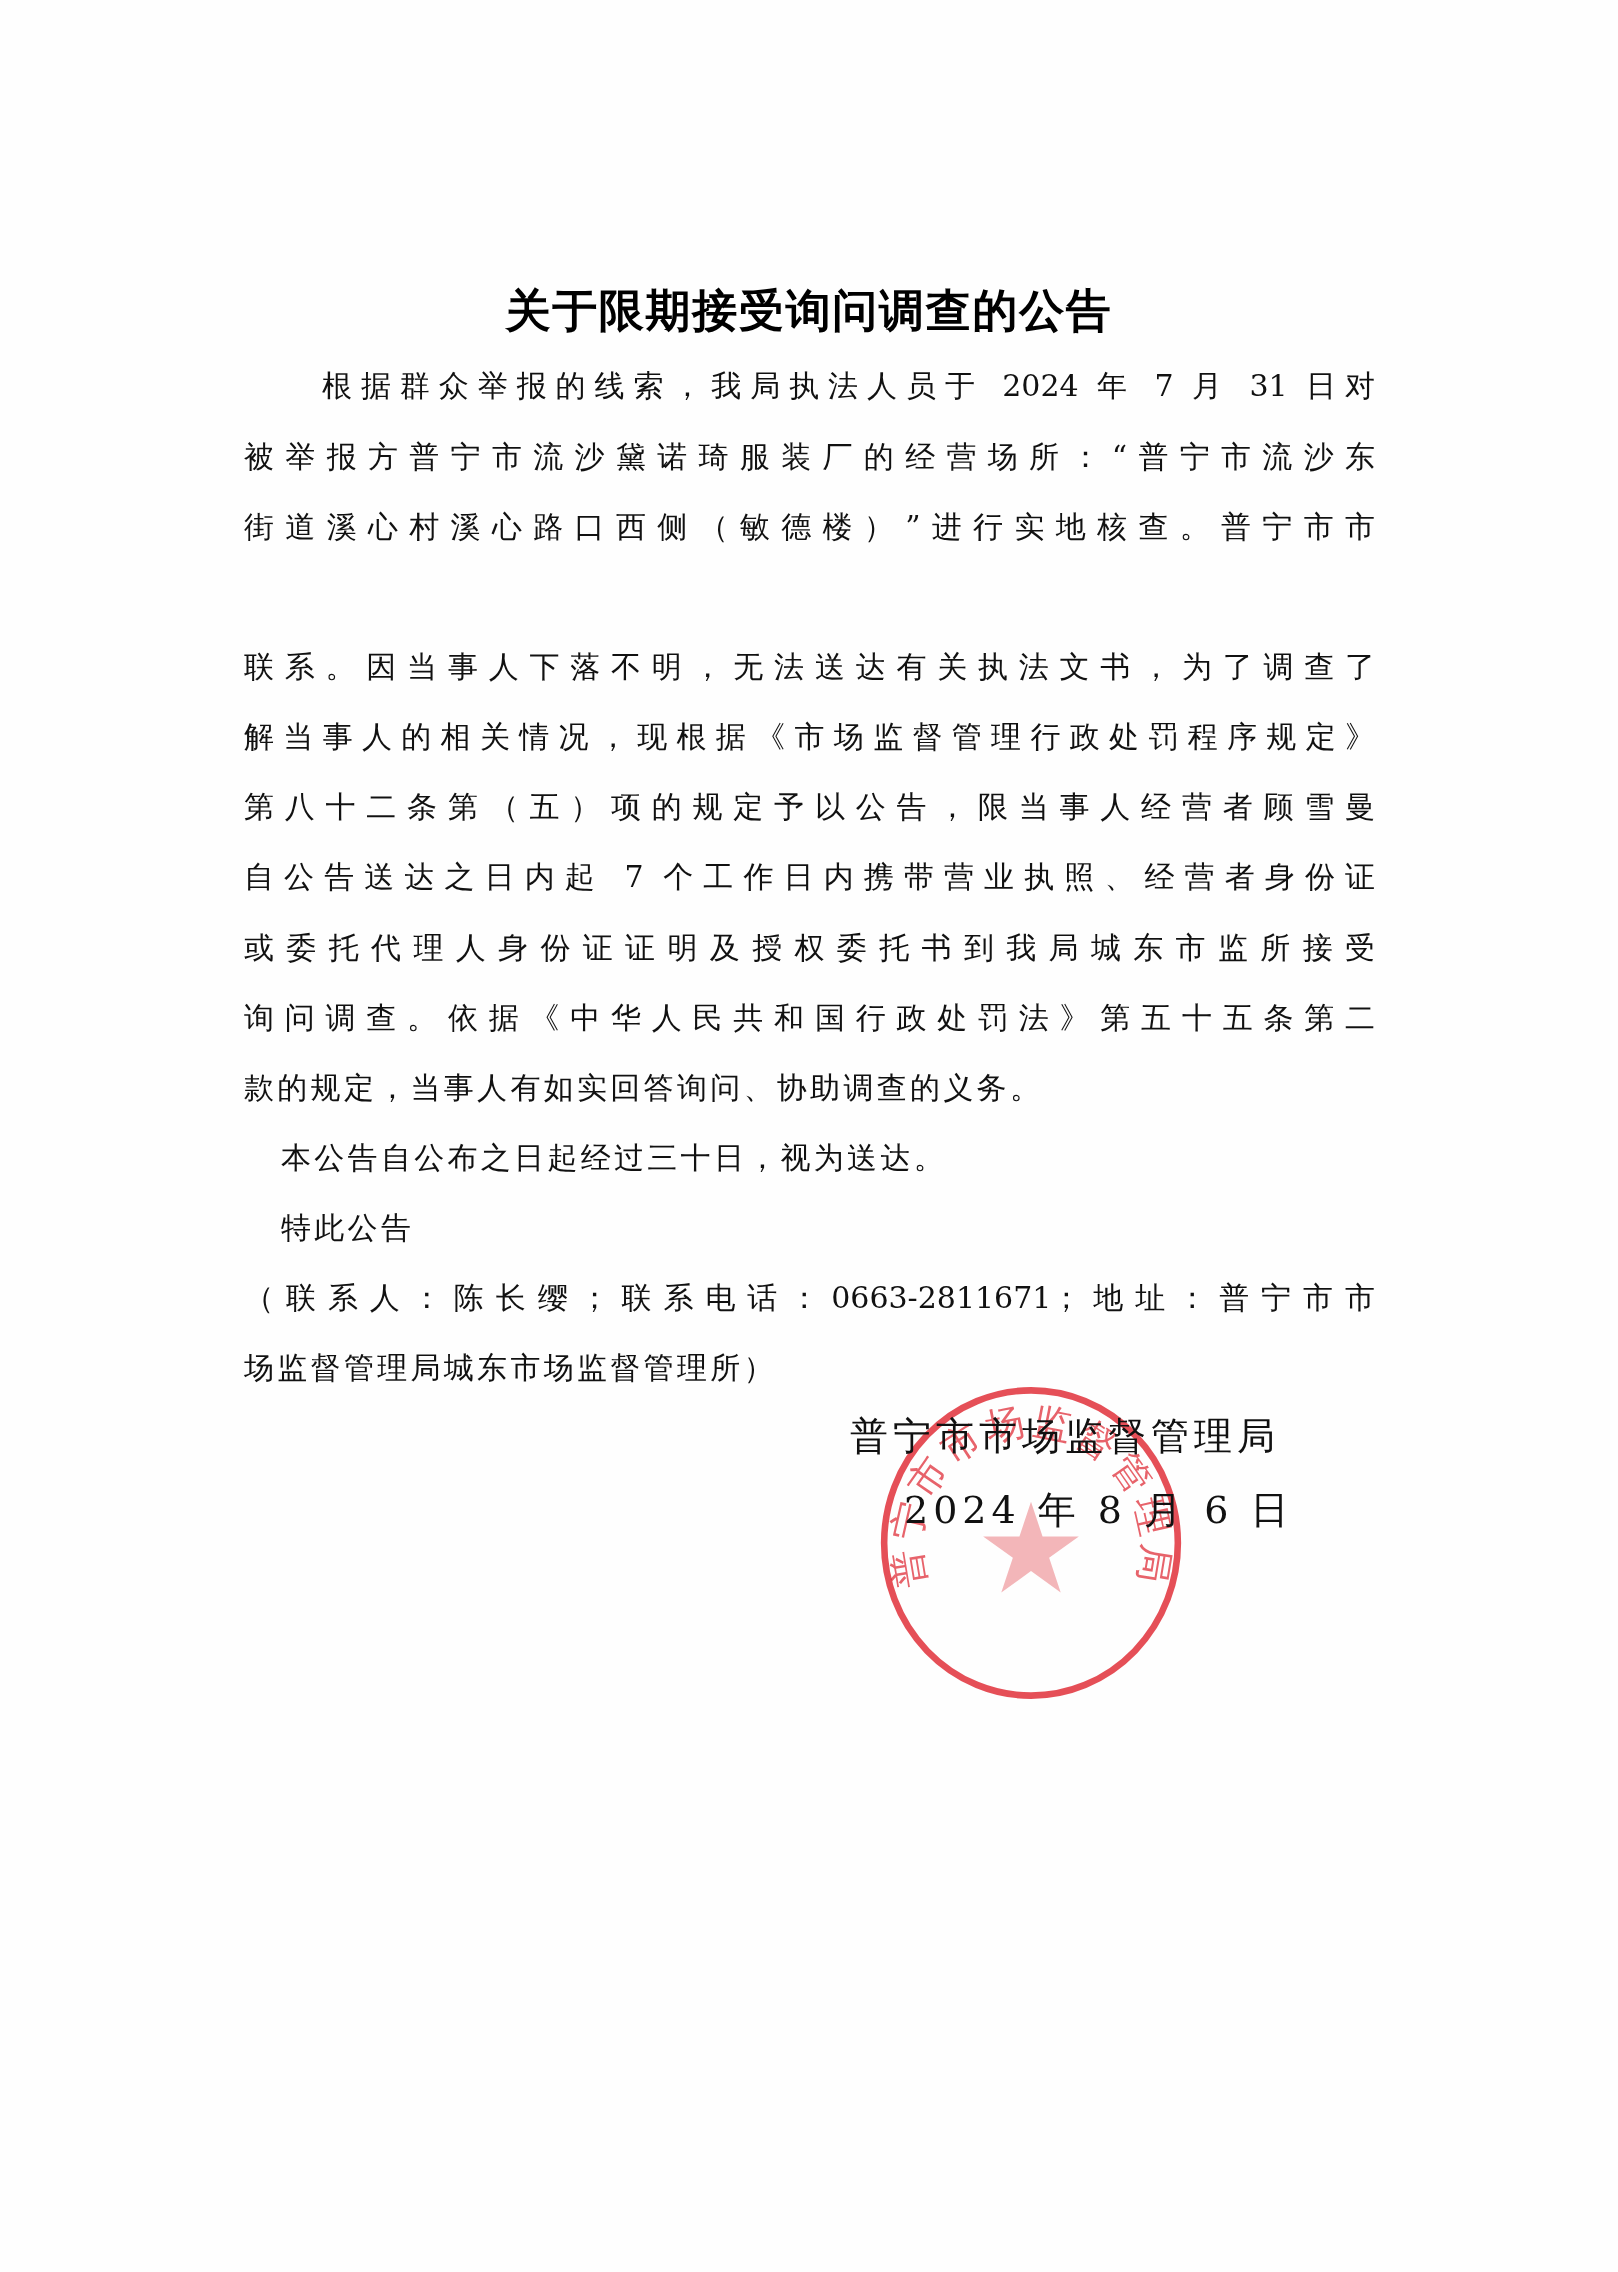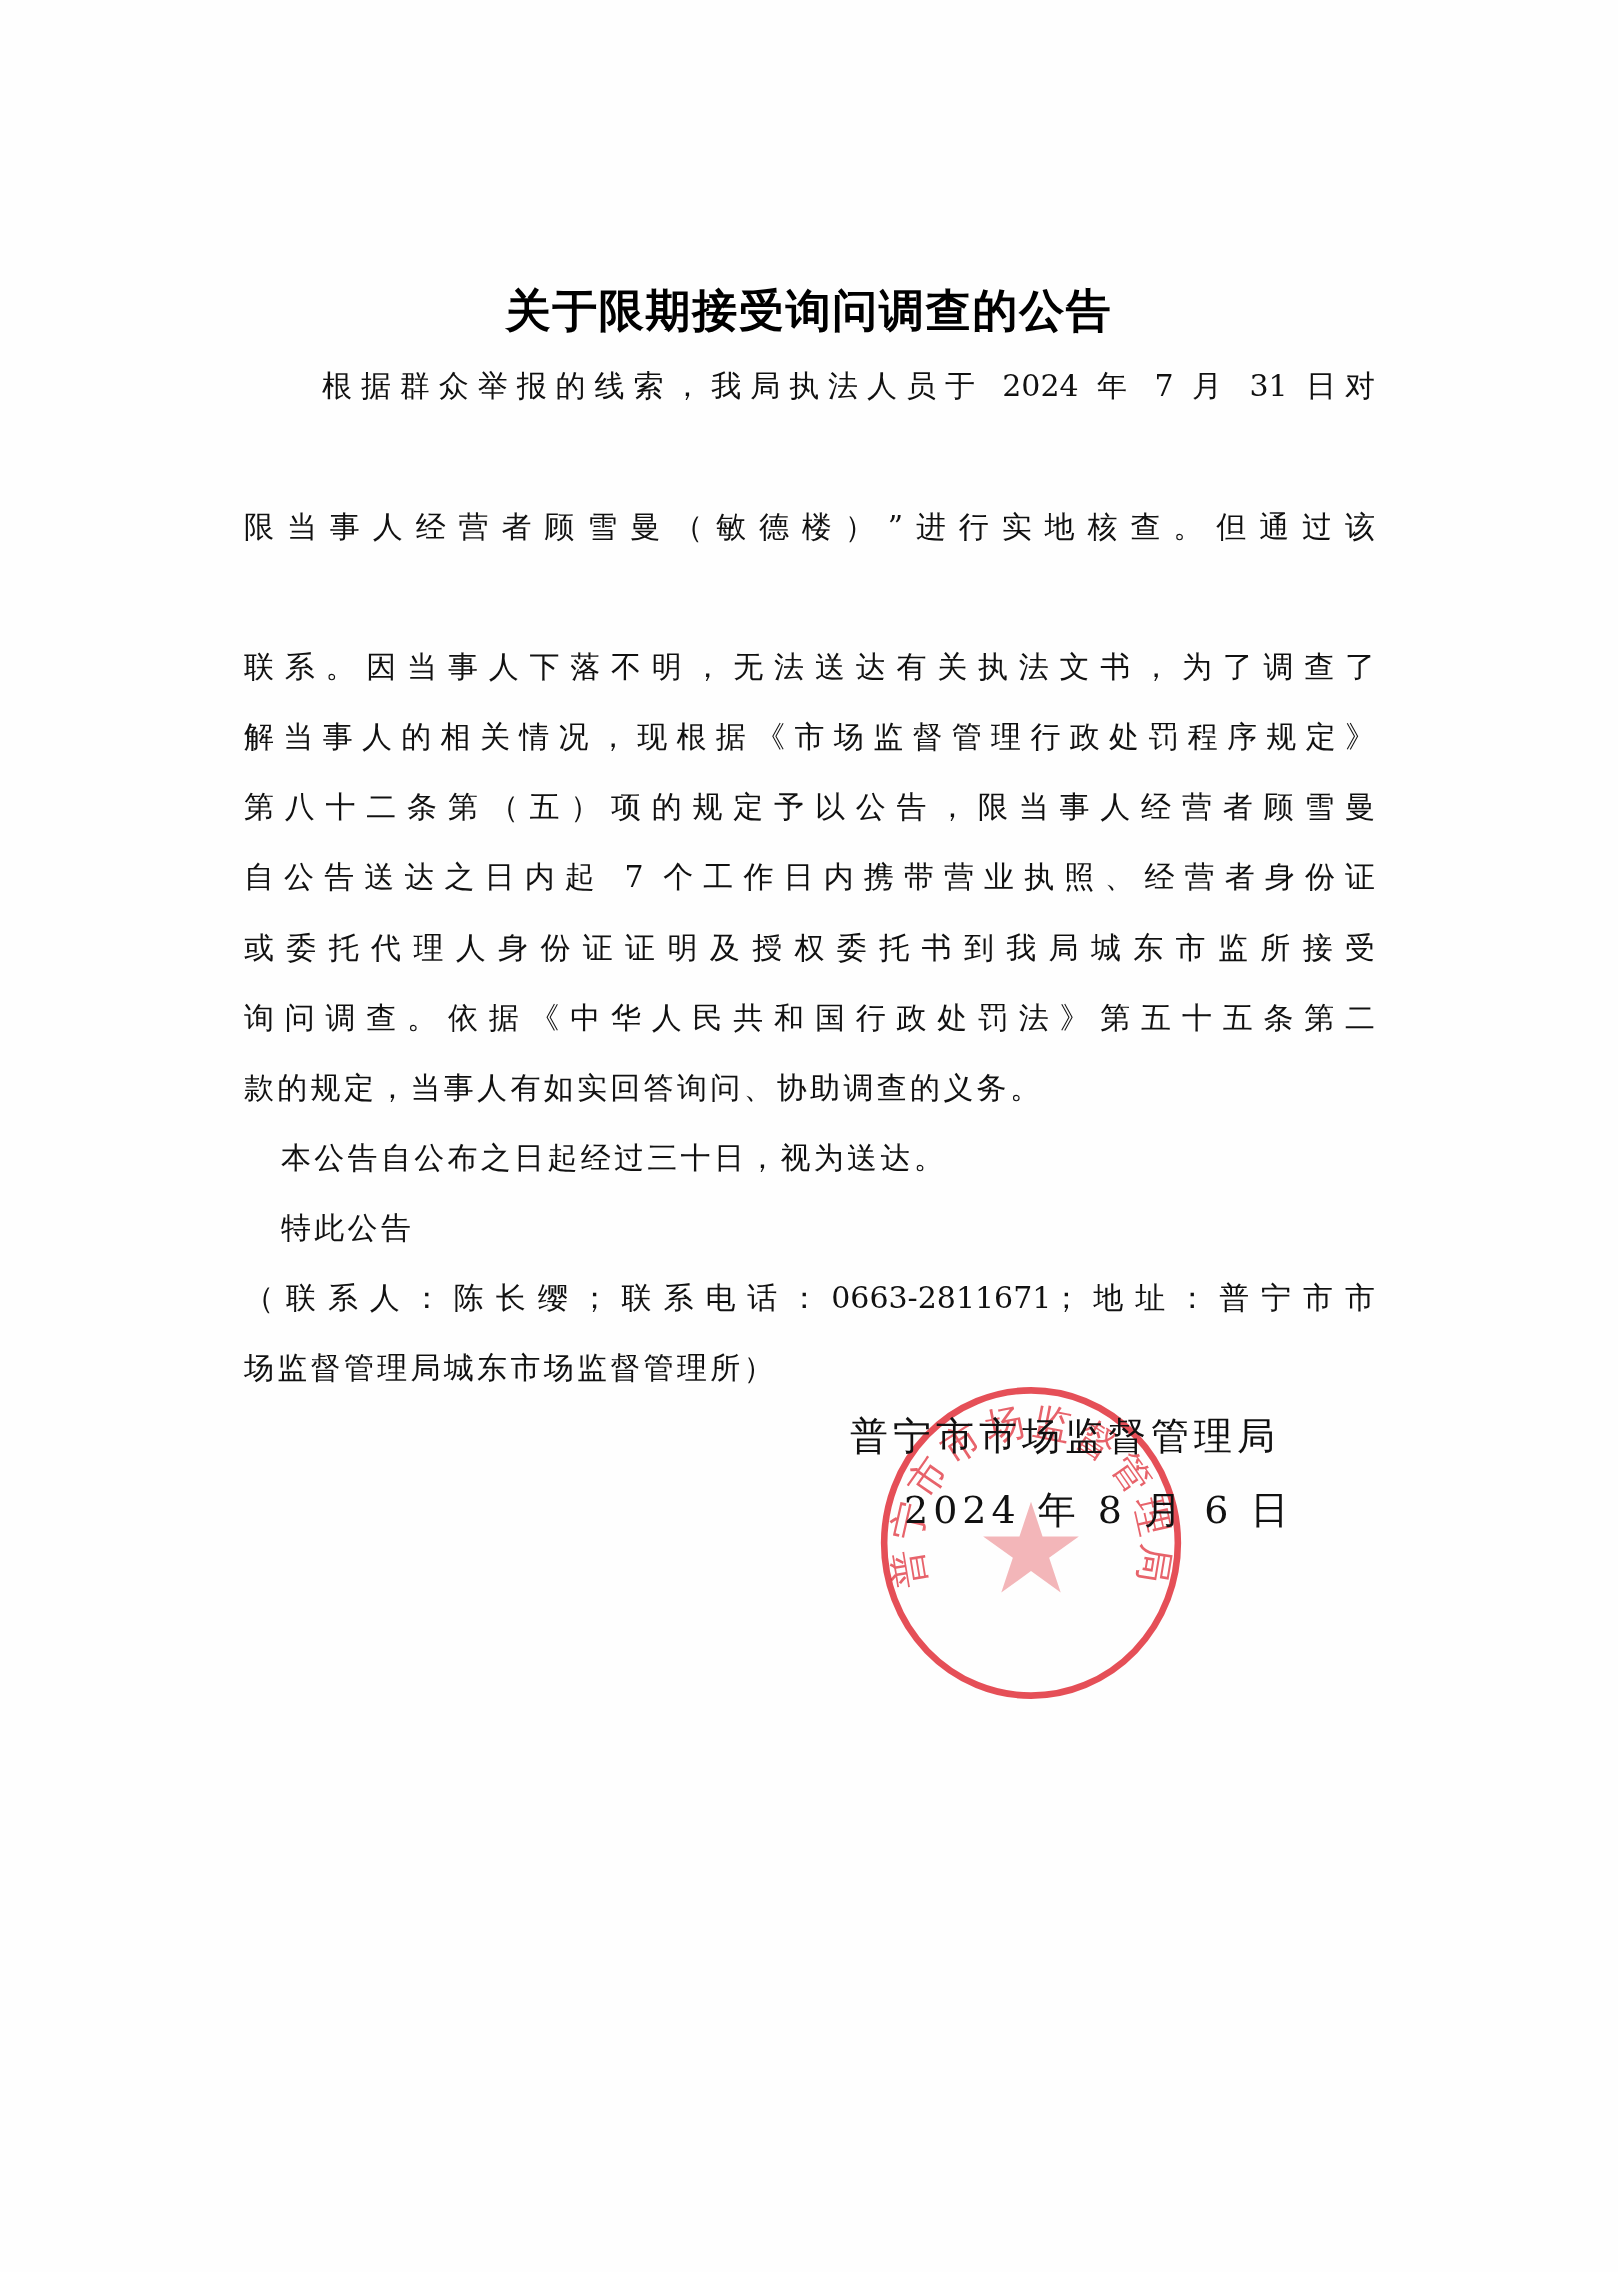--- a/index.html
+++ b/index.html
@@ -31,21 +31,22 @@
     }
   </style>
 </head>
 <body>
 
 <div class="page">
 
   <div class="title">关于限期接受询问调查的公告</div>
 
   <div class="line indent2" style="top:361px">根据群众举报的线索，我局执法人员于 2024 年 7 月 31 日对</div>
-  <div class="line" style="top:502px">限当事人经营者顾雪曼（敏德楼）”进行实地核查。但通过该</div>
+  <div class="line" style="top:432px">被举报方普宁市流沙黛诺琦服装厂的经营场所：“普宁市流沙东</div>
+  <div class="line" style="top:502px">街道溪心村溪心路口西侧（敏德楼）”进行实地核查。普宁市市</div>
   <div class="line" style="top:642px">联系。因当事人下落不明，无法送达有关执法文书，为了调查了</div>
   <div class="line" style="top:712px">解当事人的相关情况，现根据《市场监督管理行政处罚程序规定》</div>
   <div class="line" style="top:782px">第八十二条第（五）项的规定予以公告，限当事人经营者顾雪曼</div>
   <div class="line" style="top:852px">自公告送达之日内起 7 个工作日内携带营业执照、经营者身份证</div>
   <div class="line" style="top:923px">或委托代理人身份证证明及授权委托书到我局城东市监所接受</div>
   <div class="line" style="top:993px">询问调查。依据《中华人民共和国行政处罚法》第五十五条第二</div>
   <div class="line short" style="top:1063px">款的规定，当事人有如实回答询问、协助调查的义务。</div>
 
   <div class="line short indent" style="top:1133px">本公告自公布之日起经过三十日，视为送达。</div>
   <div class="line short indent" style="top:1203px">特此公告</div>

